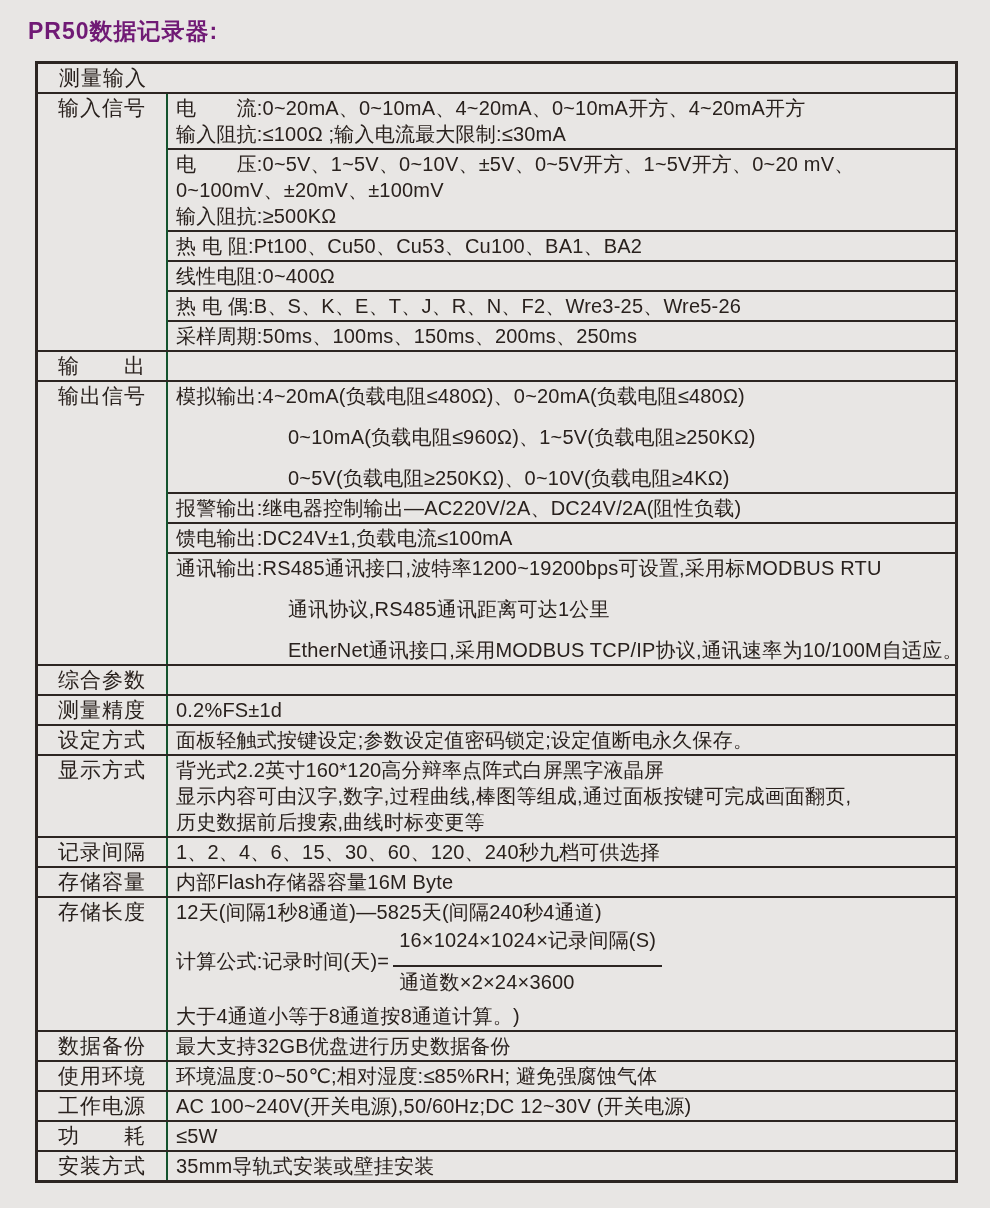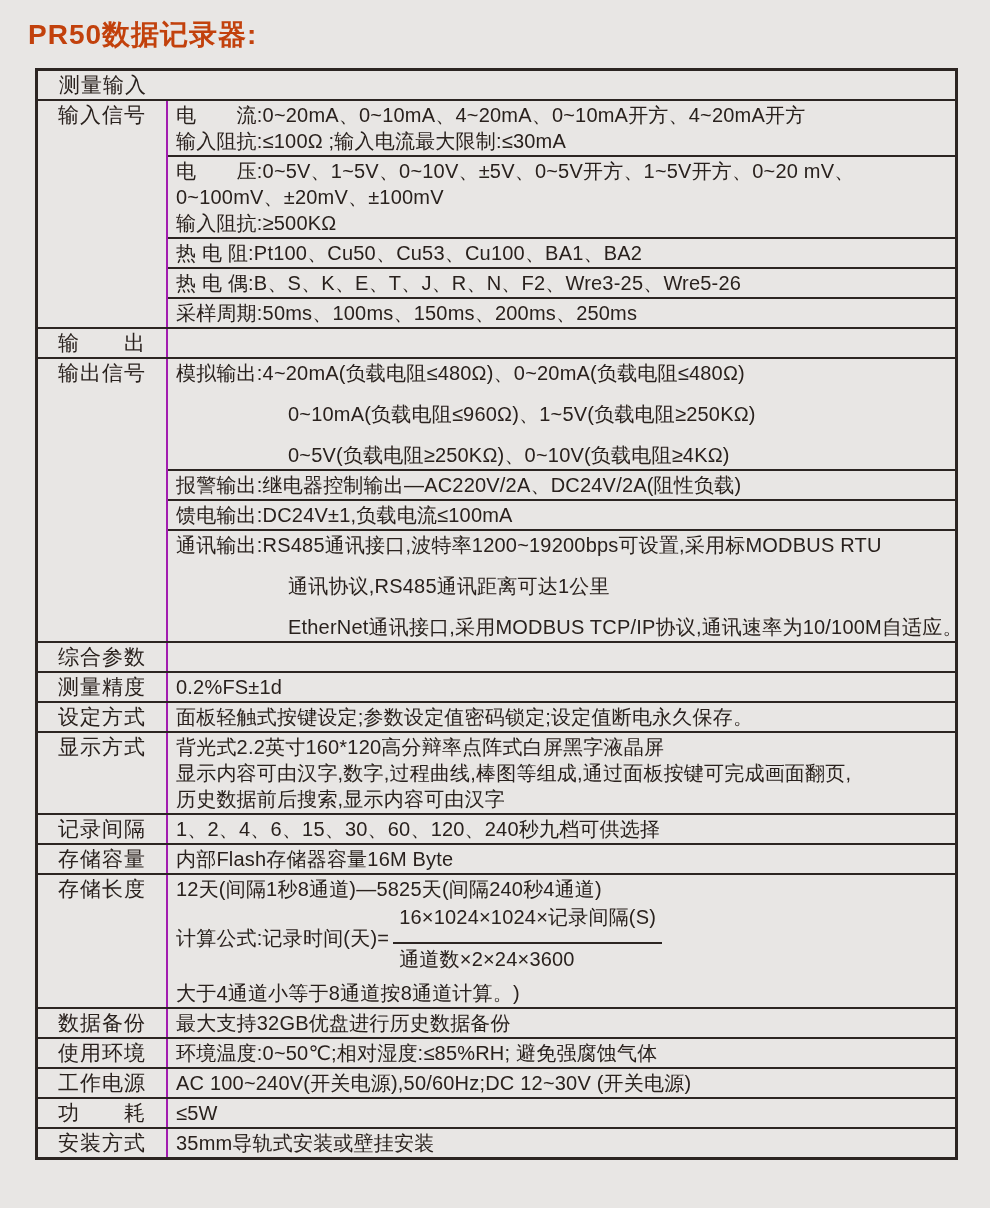--- a/index.html
+++ b/index.html
@@ -5,36 +5,36 @@
   * { box-sizing: border-box; margin: 0; padding: 0; }
   html, body {
     width: 990px; height: 1208px;
     background: #e8e6e4;
     font-family: "Liberation Sans", "DejaVu Sans", sans-serif;
     color: #29211d;
     overflow: hidden;
   }
   .page-title {
     margin: 16px 0 0 28px;
-    font-size: 28px;
+    font-size: 23px;
     font-weight: bold;
     letter-spacing: 1px;
-    color: #c2410c;
+    color: #701a75;
   }
   .spec-table {
     margin: 14px 0 0 35px;
     width: 923px;
     border: 3px solid #2c2522;
   }
   .spec-row { display: flex; align-items: stretch; }
   .spec-row + .spec-row { border-top: 2px solid #2c2522; }
   .label-cell {
     flex: 0 0 130px;
     width: 130px;
-    border-right: 2px solid #a21caf;
+    border-right: 2px solid #14532d;
     display: flex;
     justify-content: center;
     font-size: 21px;
     line-height: 26px;
     padding: 1px 2px;
     align-items: center;
     letter-spacing: 1px;
     white-space: nowrap;
   }
   .spec-row.grouped .label-cell { align-items: flex-start; }
@@ -86,20 +86,23 @@
       </div>
       <div class="sub-cell">
         <div class="line">电　　压:0~5V、1~5V、0~10V、±5V、0~5V开方、1~5V开方、0~20 mV、</div>
         <div class="line">0~100mV、±20mV、±100mV</div>
         <div class="line">输入阻抗:≥500KΩ</div>
       </div>
       <div class="sub-cell">
         <div class="line">热 电 阻:Pt100、Cu50、Cu53、Cu100、BA1、BA2</div>
       </div>
       <div class="sub-cell">
+        <div class="line">线性电阻:0~400Ω</div>
+      </div>
+      <div class="sub-cell">
         <div class="line">热 电 偶:B、S、K、E、T、J、R、N、F2、Wre3-25、Wre5-26</div>
       </div>
       <div class="sub-cell">
         <div class="line">采样周期:50ms、100ms、150ms、200ms、250ms</div>
       </div>
     </div>
   </div>
 
   <div class="spec-row">
     <div class="label-cell">输　　出</div>
@@ -150,21 +153,21 @@
         </div>
     </div>
   </div>
 
   <div class="spec-row grouped">
     <div class="label-cell">显示方式</div>
     <div class="value-col">
       <div class="sub-cell">
         <div class="line">背光式2.2英寸160*120高分辩率点阵式白屏黑字液晶屏</div>
         <div class="line">显示内容可由汉字,数字,过程曲线,棒图等组成,通过面板按键可完成画面翻页,</div>
-        <div class="line">历史数据前后搜索,显示内容可由汉字</div>
+        <div class="line">历史数据前后搜索,曲线时标变更等</div>
       </div>
     </div>
   </div>
 
   <div class="spec-row">
     <div class="label-cell">记录间隔</div>
     <div class="value-col">
       <div class="sub-cell">
           <div class="line">1、2、4、6、15、30、60、120、240秒九档可供选择</div>
         </div>

